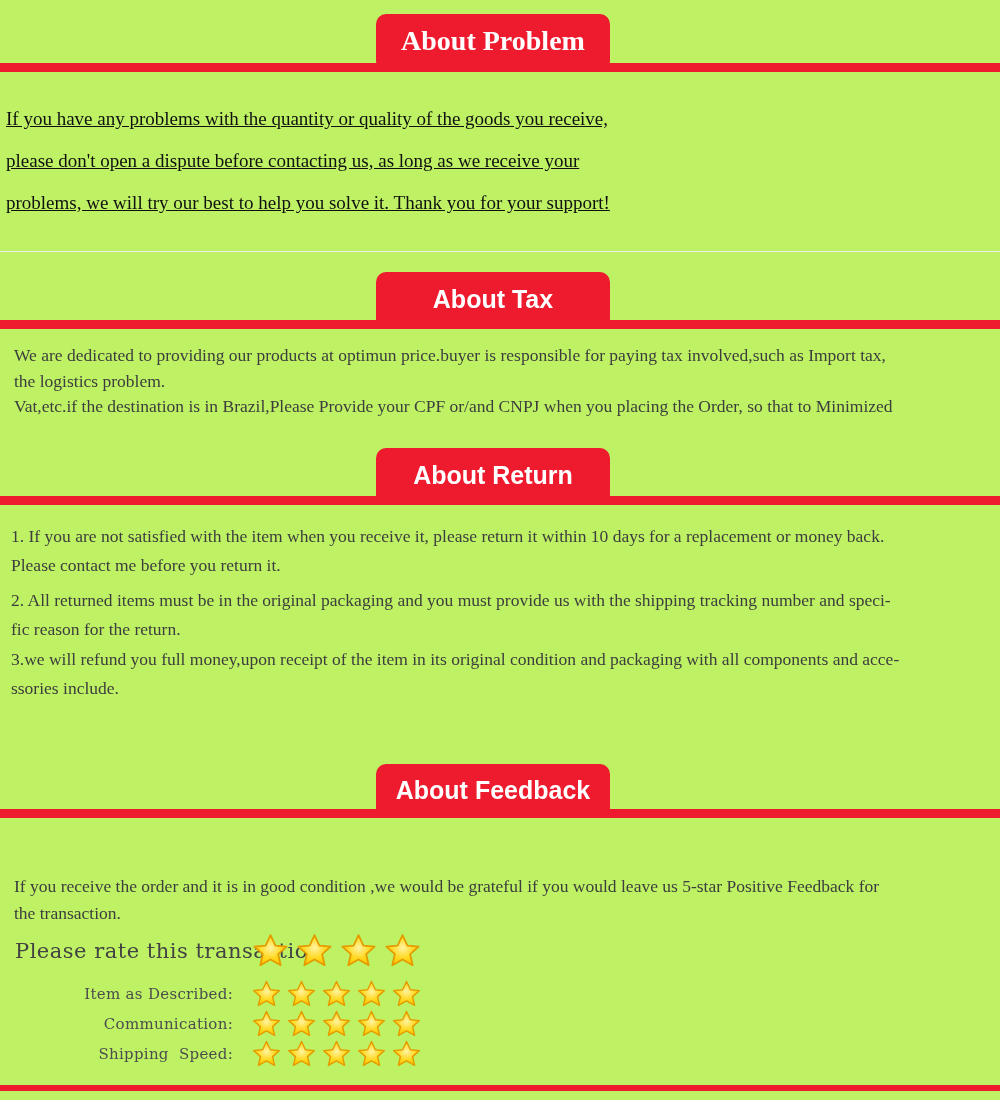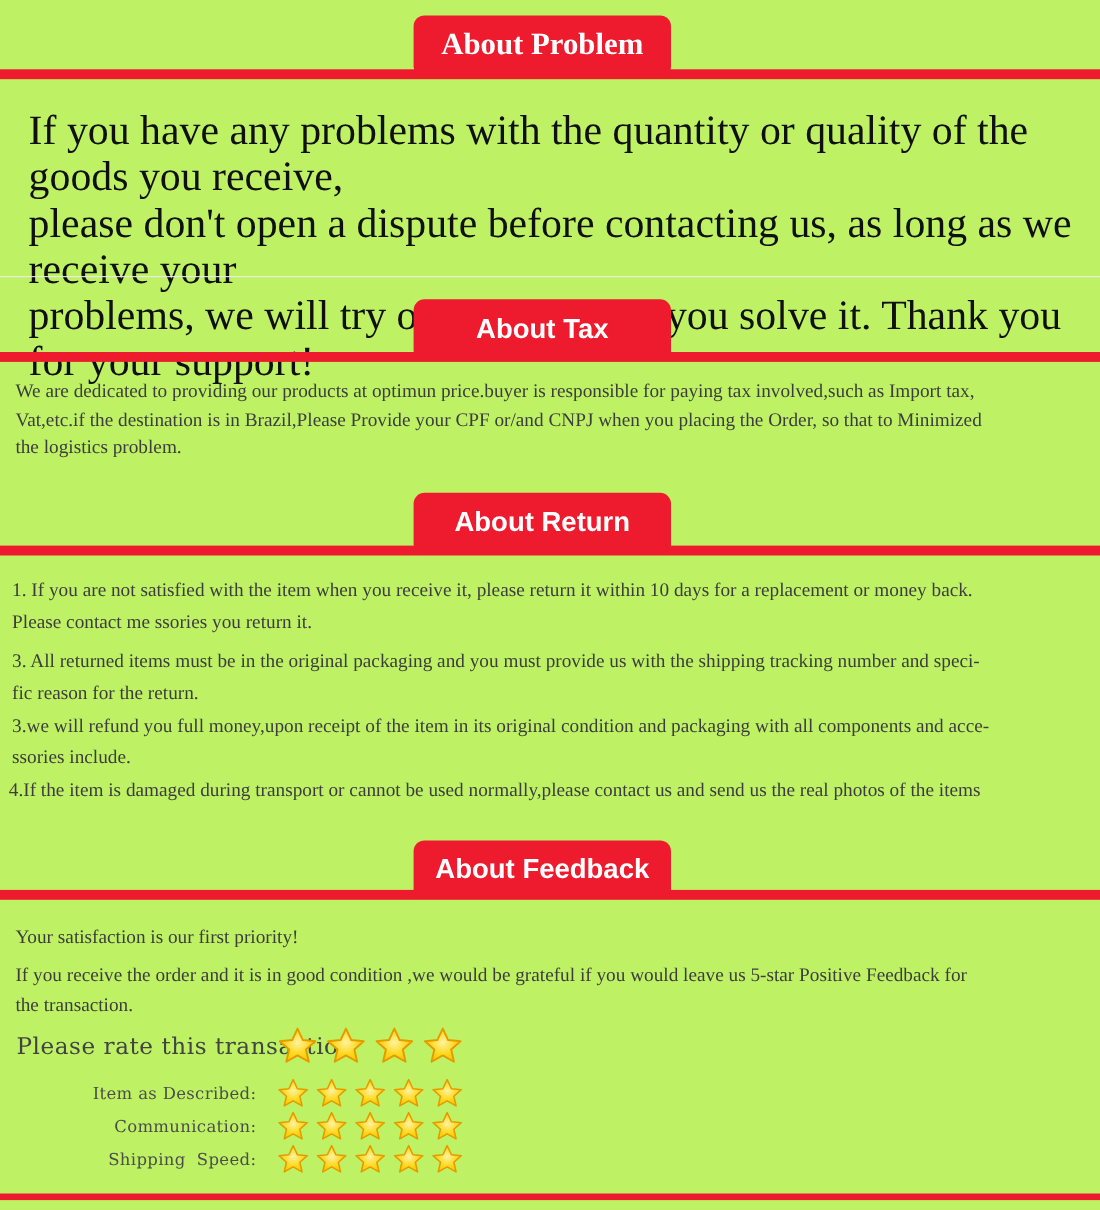--- a/index.html
+++ b/index.html
@@ -13,22 +13,22 @@
         font-family:"Liberation Serif",serif;}
   
   .tab{position:absolute;left:376px;width:234px;height:54px;background:var(--red);
        border-radius:10px 10px 7px 7px;color:#fff;z-index:2;
        display:flex;align-items:center;justify-content:center;}
   .tab.serif{font-family:"Liberation Serif",serif;font-size:28px;font-weight:700;}
   .tab.sans{font-family:"Liberation Sans",sans-serif;font-size:25px;font-weight:700;align-items:center;}
   .rule{position:absolute;left:0;width:1000px;height:9px;background:var(--red);z-index:1;}
   .divider{position:absolute;left:0;width:1000px;height:1px;background:#ececec;}
   
-  .para-big{position:absolute;left:26px;width:952px;color:var(--ink);
-            font-size:38px;line-height:42px;}
+  .para-big{position:absolute;left:6px;width:952px;color:var(--ink);
+            font-size:19px;line-height:42px;text-decoration:underline;}
   .para{position:absolute;left:14px;width:972px;color:var(--body);
         font-size:17.5px;line-height:25.5px;}
   .para.return{line-height:28.5px;left:11px;}
   .line{display:block;}
   
   .rate-row{position:absolute;left:0;display:flex;align-items:center;}
   .rate-label{width:237px;color:var(--label);white-space:pre;}
   .rate-label.prompt{font-size:21px;text-align:left;padding-left:15px;box-sizing:border-box;
                      letter-spacing:0.5px;font-family:"DejaVu Serif",serif;color:#434343;}
   .rate-label.small{font-size:15px;text-align:right;box-sizing:border-box;padding-right:4px;
@@ -64,53 +64,49 @@
   </div>
 
   <div class="divider" style="top:251px"></div>
   <div class="rule" style="top:320px"></div>
   <div class="tab sans" style="top:272px">
     <span>About Tax</span>
   </div>
 
   <div class="para" style="top:343px">
     <span class="line">We are dedicated to providing our products at optimun price.buyer is responsible for paying tax involved,such as Import tax,</span>
+    <span class="line">the logistics problem.</span>
     <span class="line">Vat,etc.if the destination is in Brazil,Please  Provide your CPF or/and CNPJ when you placing the Order, so that to Minimized</span>
-    <span class="line">the logistics problem.</span>
   </div>
 
   <div class="rule" style="top:496px"></div>
   <div class="tab sans" style="top:448px">
     <span>About Return</span>
   </div>
 
   <div class="para return" style="top:522px">
     <span class="line">1. If you are not satisfied with the item when you receive it, please return it within 10 days for a replacement or money back.</span>
-    <span class="line">Please contact me ssories you return it.</span>
+    <span class="line">Please contact me before you return it.</span>
   </div>
   <div class="para return" style="top:586px">
-    <span class="line">3. All returned items must be in the original packaging and you must provide us with the shipping tracking number and speci-</span>
+    <span class="line">2. All returned items must be in the original packaging and you must provide us with the shipping tracking number and speci-</span>
     <span class="line">fic reason for the return.</span>
   </div>
   <div class="para return" style="top:645px">
     <span class="line">3.we will refund you full money,upon receipt of the item in its original condition and packaging with all components and acce-</span>
     <span class="line">ssories include.</span>
   </div>
   <div class="para return" style="top:704px;left:8px">
-    <span class="line">4.If the item is damaged during transport or cannot be used normally,please contact us and send us the real photos of the items</span>
   </div>
 
   <div class="rule" style="top:809px"></div>
   <div class="tab sans" style="top:764px;height:52px">
     <span>About Feedback</span>
   </div>
 
-  <div class="para" style="top:839px">
-    <span class="line">Your satisfaction is our first priority!</span>
-  </div>
   <div class="para" style="top:873px;line-height:27px">
     <span class="line">If you receive the order and it is in good condition ,we would be grateful if you would leave us 5-star Positive Feedback for</span>
     <span class="line">the transaction.</span>
   </div>
 
   <div class="rate-row" style="top:929px;height:44px">
     <div class="rate-label prompt">Please rate this transaction</div>
     <div class="stars big">
         <svg width="39" height="39" viewBox="0 0 24 24">
           <path d="M12 1.9l3 6.42 6.95.66-5.23 4.66 1.55 6.8L12 16.9l-6.27 3.54 1.55-6.8L2.05 8.98 9 8.32z" fill="url(#sg)" stroke="#E59B00" stroke-width="1.1" stroke-linejoin="round"></path>

